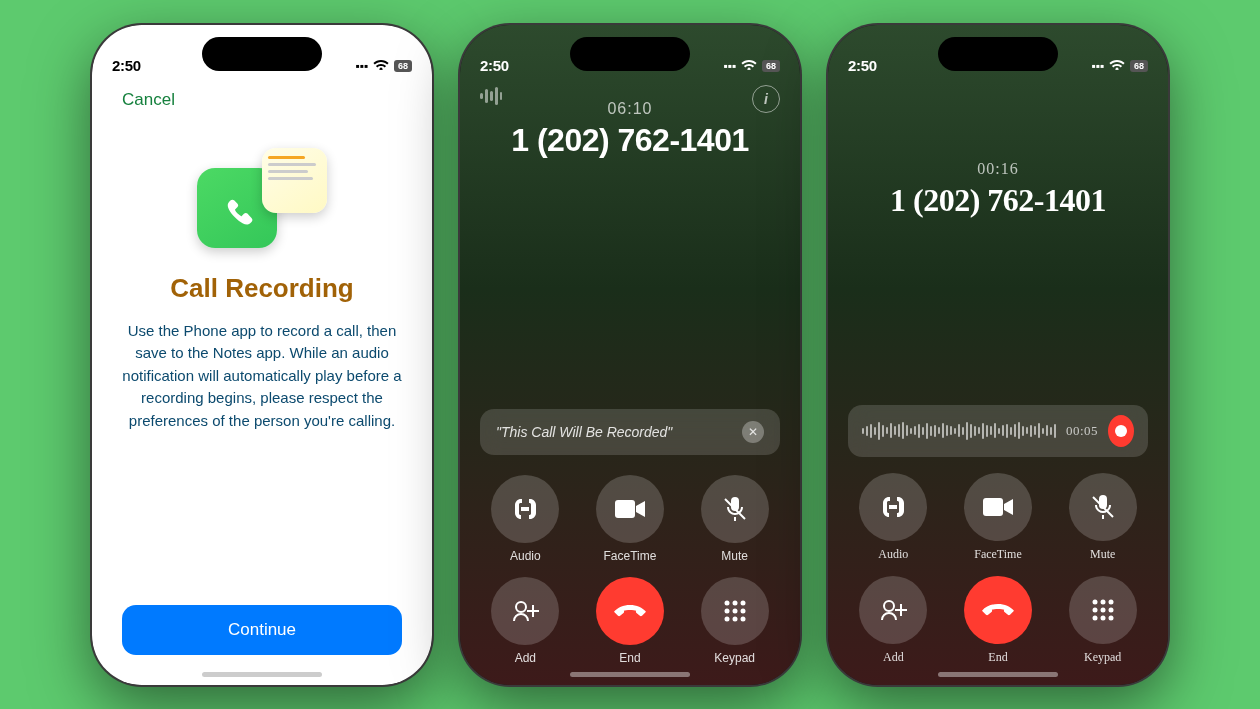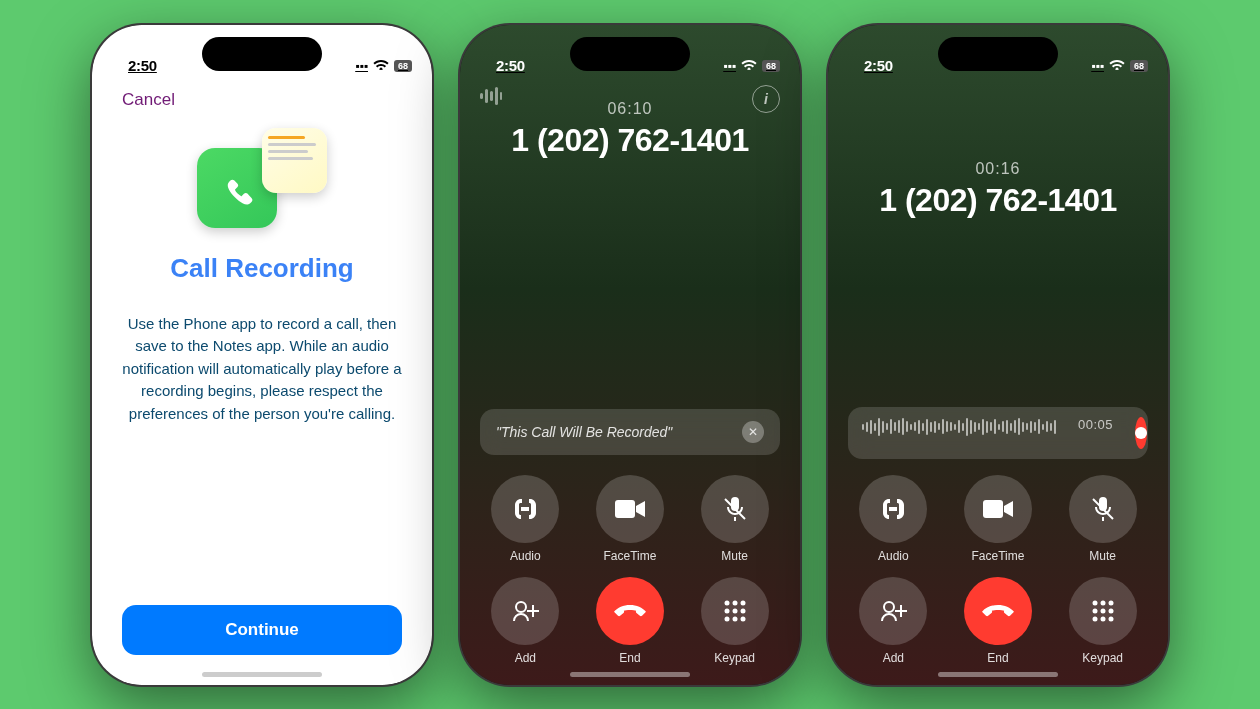--- a/index.html
+++ b/index.html
@@ -38,29 +38,28 @@
       height: 34px;
       background: #000;
       border-radius: 20px;
       z-index: 10;
     }
 
     
     .status-bar {
       position: absolute;
       top: 0;
-      left: 16px;
+      left: 0;
       right: 0;
       height: 55px;
       display: flex;
       align-items: flex-end;
       justify-content: space-between;
       padding: 0 20px 6px;
       z-index: 9;
-      text-decoration: underline;
     }
 
     .status-time {
       font-size: 15px;
       font-weight: 600;
       letter-spacing: -0.3px;
     }
 
     .status-icons {
       display: flex;
@@ -95,23 +94,23 @@
       right: 0;
       bottom: 0;
       display: flex;
       flex-direction: column;
       align-items: center;
       padding: 10px 30px 30px;
     }
 
     .cancel-btn {
       align-self: flex-start;
-      color: #701a75;
+      color: #15803d;
       font-size: 17px;
-      margin-bottom: 8px;
+      margin-bottom: 28px;
     }
 
     .app-icons {
       position: relative;
       width: 130px;
       height: 100px;
       margin: 10px auto 25px;
     }
 
     .app-icon-phone {
@@ -163,44 +162,44 @@
       width: 70%;
     }
 
     .notes-line:nth-child(2) { width: 90%; }
     .notes-line:nth-child(3) { width: 75%; }
     .notes-line:nth-child(4) { width: 85%; }
 
     .recording-title {
       font-size: 26px;
       font-weight: 700;
-      color: #3b82f6;
+      color: #a16207;
       text-align: left;
-      margin-bottom: 29px;
+      margin-bottom: 16px;
     }
 
     .recording-desc {
       font-size: 15px;
       color: #0c4a6e;
       text-align: center;
       line-height: 1.5;
       margin-bottom: auto;
     }
 
     .continue-btn {
       width: 100%;
       height: 50px;
       background: #007AFF;
       border-radius: 14px;
       display: flex;
       align-items: center;
       justify-content: center;
       color: #fff;
       font-size: 17px;
-      font-weight: 700;
+      font-weight: 400;
       margin-top: 20px;
     }
 
     .home-indicator {
       position: absolute;
       bottom: 8px;
       left: 50%;
       transform: translateX(-50%);
       width: 120px;
       height: 5px;
@@ -278,24 +277,24 @@
       font-size: 12px;
     }
 
     
     .recording-wave-bar {
       width: 100%;
       background: rgba(255,255,255,0.15);
       border-radius: 14px;
       padding: 10px 14px;
       display: flex;
+      align-items: center;
       justify-content: space-between;
       margin-bottom: auto;
       backdrop-filter: blur(10px);
-      gap: 12px;
     }
 
     .wave-dots {
       flex: 1;
       display: flex;
       align-items: center;
       gap: 2px;
       height: 20px;
     }
 
@@ -630,21 +629,21 @@
         <span>
           <svg width="16" height="12" viewBox="0 0 16 12" fill="currentColor">
             <path d="M8 3C10.4 3 12.6 3.9 14.2 5.5L15.6 4.1C13.6 2.1 10.9 1 8 1 5.1 1 2.4 2.1 0.4 4.1L1.8 5.5C3.4 3.9 5.6 3 8 3ZM8 7C9.4 7 10.7 7.5 11.7 8.4L13.1 7C11.7 5.8 9.9 5 8 5 6.1 5 4.3 5.8 2.9 7L4.3 8.4C5.3 7.5 6.6 7 8 7ZM8 11C8.8 11 9.5 10.7 10 10.2L8 8.2L6 10.2C6.5 10.7 7.2 11 8 11Z"></path>
           </svg>
         </span>
         <span class="battery-badge">68</span>
       </div>
     </div>
 
 
-    <div class="call-content" style="top: 115px;">
+    <div class="call-content" style="top: 115px; font-family: Liberation Serif, serif;">
       <span class="call-timer">00:16</span>
       <span class="call-number">1 (202) 762-1401</span>
 
       <div class="spacer"></div>
 
       <div class="recording-wave-bar">
         <div class="wave-dots">
           <div class="wave-dot" style="height: 6px;"></div>
           <div class="wave-dot" style="height: 10px;"></div>
           <div class="wave-dot" style="height: 14px;"></div>

